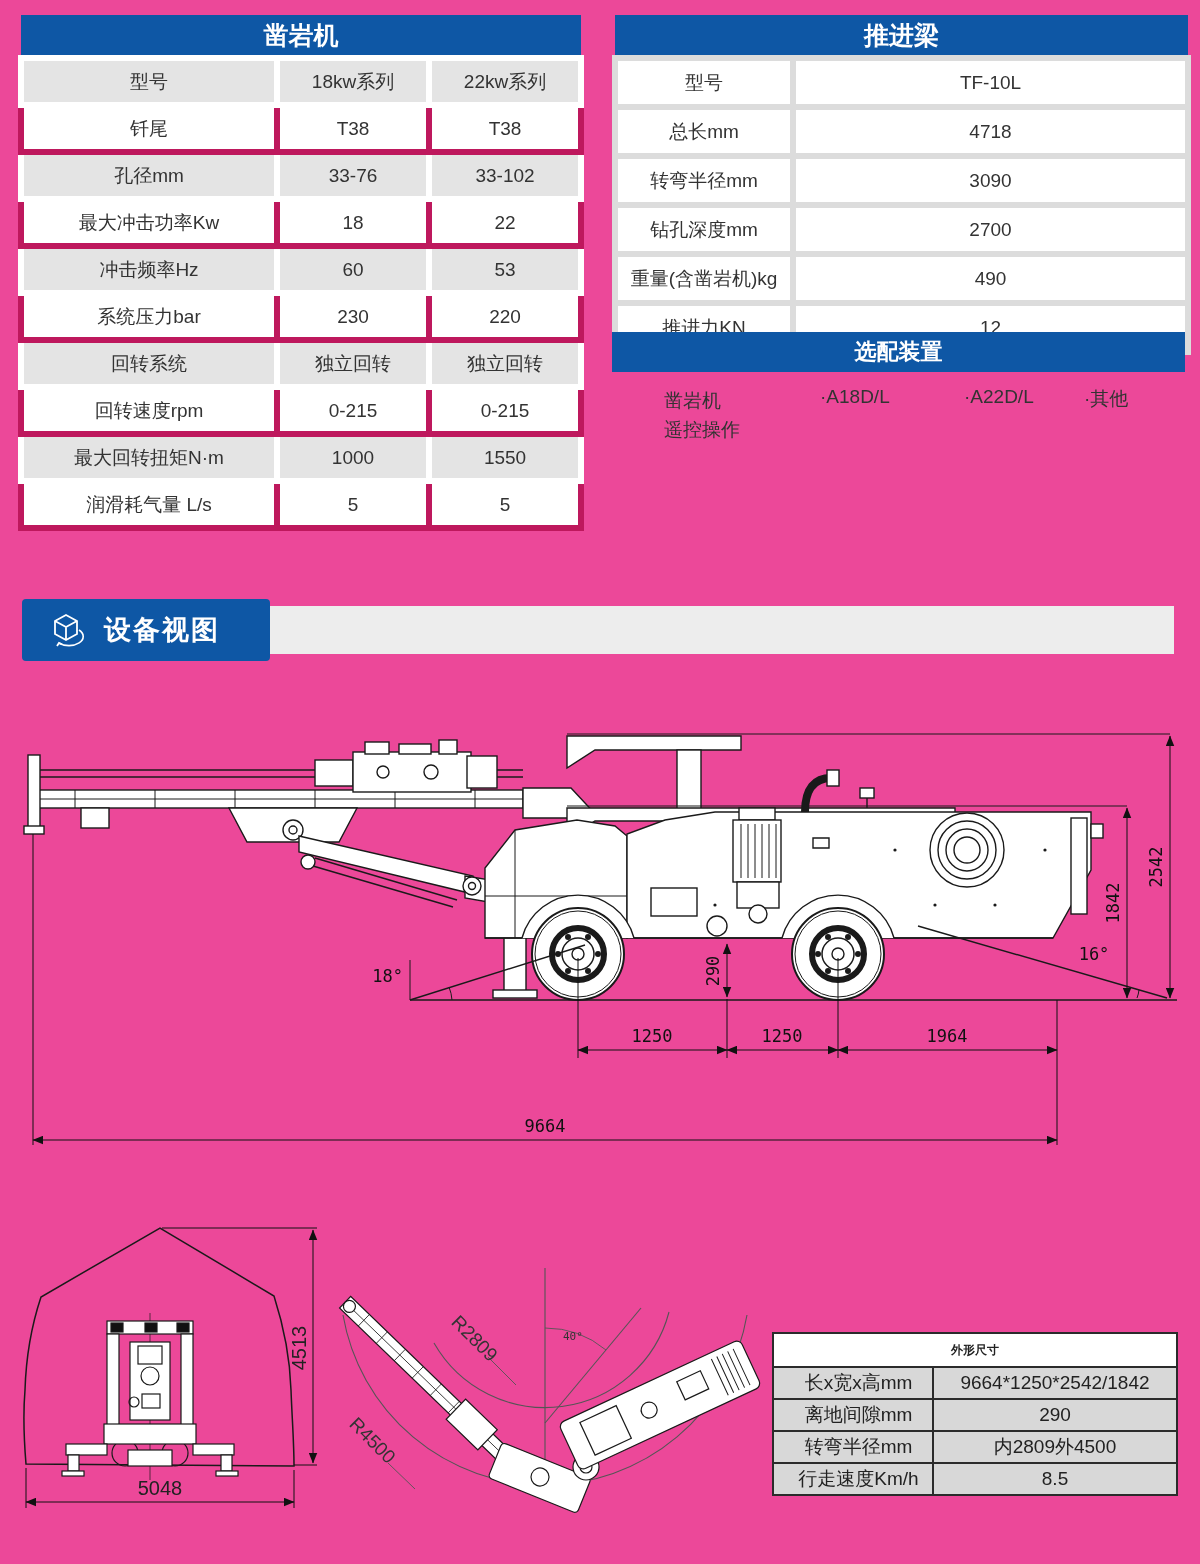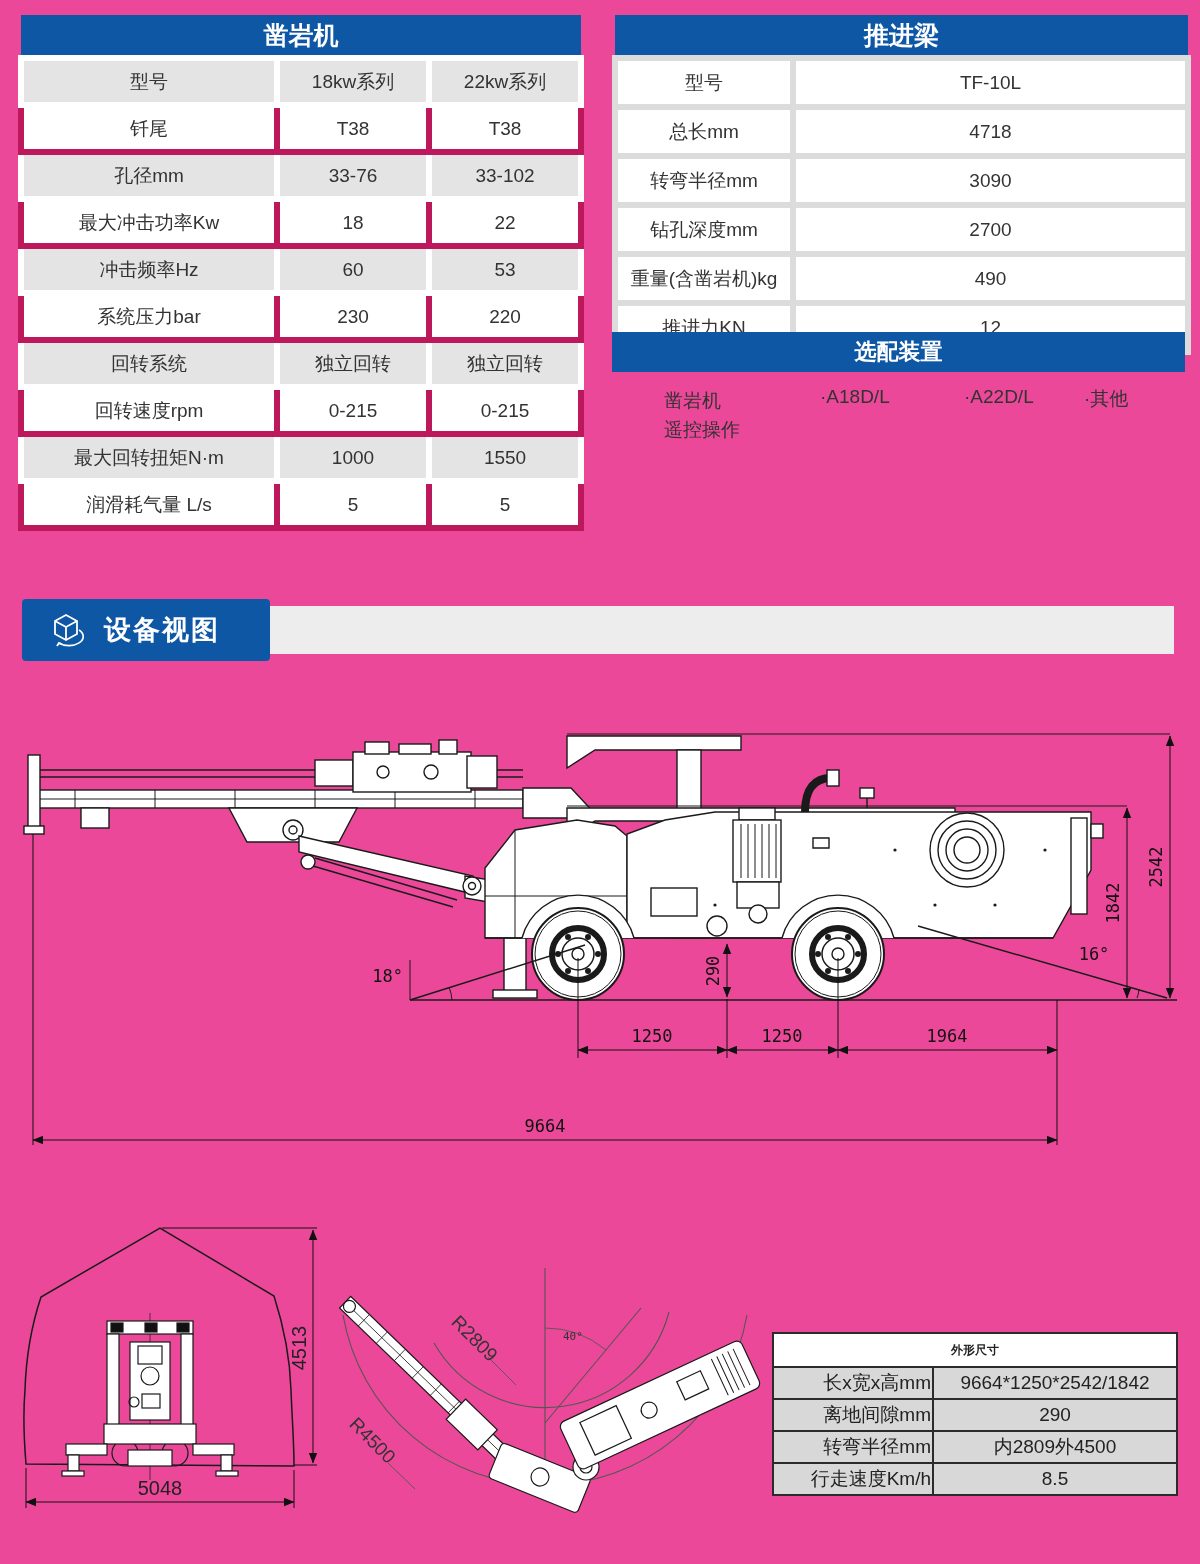--- a/index.html
+++ b/index.html
@@ -32,21 +32,21 @@
   #view-banner .t{color:#fff;font-size:27px;font-weight:bold;margin-left:18px;letter-spacing:2px;}
   
   .draw{position:absolute;}
   text.dim{font-family:"DejaVu Sans Mono",monospace;font-size:17px;fill:#111;}
   text.dim2{font-family:"Liberation Sans",sans-serif;font-size:20px;fill:#222;}
   text.rlab{font-family:"Liberation Sans",sans-serif;font-size:19px;fill:#333;}
   
   #dims-table{position:absolute;left:772px;top:1332px;width:404px;border-collapse:collapse;table-layout:fixed;}
   #dims-table th{border:2px solid #2b2b2b;background:#fff;font-size:12px;font-weight:bold;height:30px;text-align:center;color:#222;}
   #dims-table td{border:2px solid #2b2b2b;background:#d8d8d8;font-size:19px;height:28px;color:#222;}
-  #dims-table td:first-child{text-align:right;padding-left:12px;margin-left:16px;}
+  #dims-table td:first-child{text-align:center;padding-left:12px;margin-left:16px;}
   #dims-table td:last-child{text-align:center;}
 </style>
 </head>
 <body>
 
 <div id="page">
 
   <table class="spec" id="rockdrill-table">
     <colgroup>
         <col style="width:256px">

